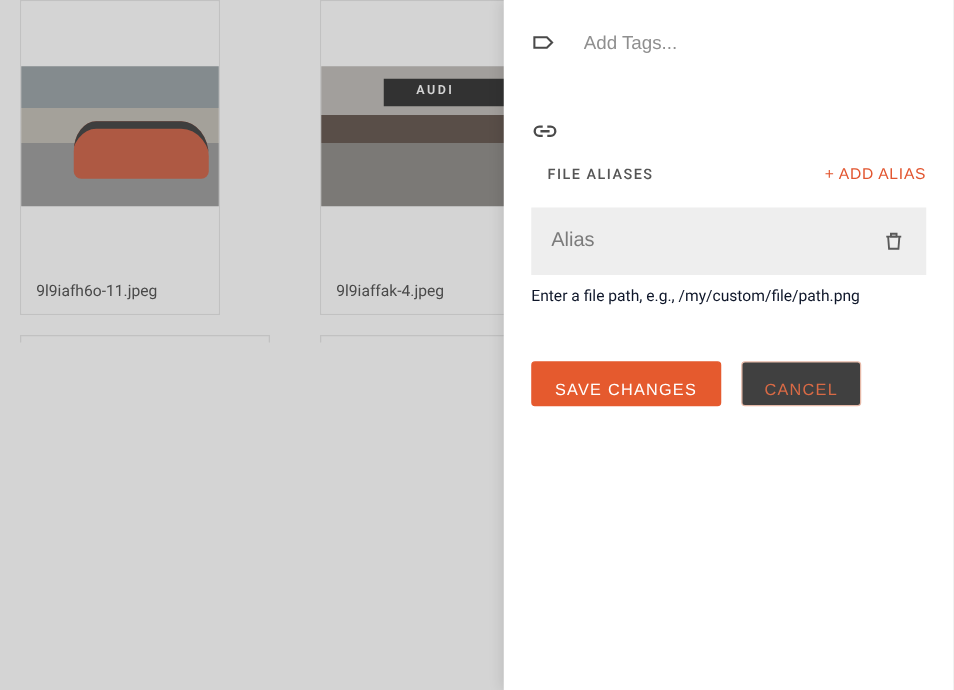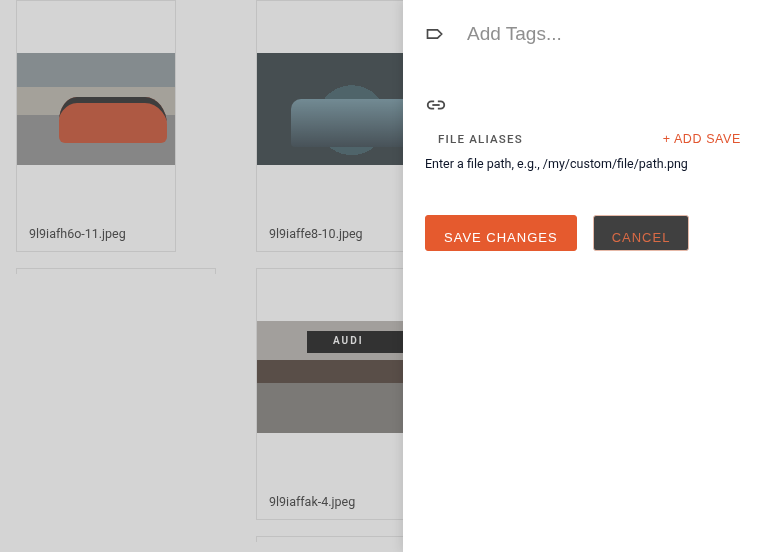--- a/index.html
+++ b/index.html
@@ -21,21 +21,21 @@
     .img-audi-top { background: radial-gradient(ellipse at 50% 90%, #1a1a1a 0 40%, #2b2b2b 40% 60%, #d7d2cc 60% 100%); }
     .img-audi-side { background: linear-gradient(180deg,#b6b2ad 0 35%, #4a3a32 35% 55%, #7d7a75 55% 100%); }
     .img-audi-side::before { content:""; position:absolute; left:50px; top:10px; width:100px; height:22px; background:#111; }
     .img-audi-side::after { content:"AUDI"; position:absolute; left:76px; top:14px; color:#fff; font-size:10px; letter-spacing:2px; font-weight:600; }
 
     .partial-card { width: 200px; height: 6px; border: 1px solid #e4e4e4; border-bottom: none; background: #fff; }
 
     
     .panel { position: absolute; top: 0; right: 0; width: 360px; height: 552px; background: #fff; box-shadow: -2px 0 10px rgba(0,0,0,0.10); padding: 20px 22px 0 22px; display: flex; flex-direction: column; }
     .tag-row { display:flex; align-items:center; gap: 22px; height: 24px; margin-top: 2px; }
-    .tags-input { border:none; outline:none; font-size:19px; color:#888; flex:1; background:transparent; }
+    .tags-input { border:none; outline:none; font-size:15px; color:#888; flex:1; background:transparent; }
     .tags-input::placeholder { color:#8f8f8f; }
     .link-row { margin-top: 52px; }
     .section-head { display:flex; justify-content:space-between; margin-top: 20px; padding-left: 13px; }
     .section-label { font-size: 11.5px; letter-spacing: 1.2px; color:#555; font-weight:500; }
     .add-alias { font-size: 12.5px; letter-spacing: 0.6px; color:#e2552f; background:none; border:none; cursor:pointer; font-weight:500; }
     .alias-field { margin-top: 20px; background:#eeeeee; height:54px; display:flex; align-items:center; padding: 0 10px 0 16px; gap:8px; }
     .alias-input { flex:1; background:transparent; border:none; outline:none; font-size:16px; color:#777; }
     .alias-input::placeholder { color:#7b7b7b; }
     .trash-btn { width:32px; height:32px; display:flex; align-items:center; justify-content:center; background:none; border:none; cursor:pointer; color:#5a5a5a; }
     .hint { margin-top: 10px; font-size: 12.5px; color:#0f172a; }
@@ -54,26 +54,20 @@
     <div class="grid-col">
       <div class="card">
         <div class="card-img-wrap">
           <div class="card-img img-beetle"></div>
         </div>
         <div class="card-caption">9l9iafh6o-11.jpeg</div>
       </div>
       <div class="partial-card"></div>
     </div>
     <div class="grid-col">
-      <div class="card">
-        <div class="card-img-wrap">
-          <div class="card-img img-bmw"></div>
-        </div>
-        <div class="card-caption">9l9iaffe8-10.jpeg</div>
-      </div>
       <div class="card">
         <div class="card-img-wrap">
           <div class="card-img img-audi-side"></div>
         </div>
         <div class="card-caption">9l9iaffak-4.jpeg</div>
       </div>
       <div class="partial-card"></div>
     </div>
   </div>
 
@@ -95,23 +89,35 @@
             <path d="M9 7H6a4 4 0 0 1 0-8h0" transform="translate(0 4)" style="display:none"></path>
             <path d="M8 7h8"></path>
             <path d="M10 3H7a4 4 0 1 0 0 8h3"></path>
             <path d="M14 3h3a4 4 0 1 1 0 8h-3"></path>
           </svg>
       </span>
     </div>
 
     <div class="section-head">
       <span class="section-label">FILE ALIASES</span>
-      <button class="add-alias">+ ADD SAVE</button>
+      <button class="add-alias">+ ADD ALIAS</button>
     </div>
 
+    <div class="alias-field">
+      <input class="alias-input" type="text" placeholder="Alias" style="">
+      <button class="trash-btn">
+        <span>
+          <svg width="18" height="20" viewBox="0 0 24 24" fill="none" stroke="#5a5a5a" stroke-width="2">
+              <path d="M4 7h16"></path>
+              <path d="M9 4h6v3H9z"></path>
+              <path d="M6 7l1 13h10l1-13"></path>
+            </svg>
+        </span>
+      </button>
+    </div>
 
     <div class="hint">Enter a file path, e.g., /my/custom/file/path.png</div>
 
     <div class="actions">
       <button class="btn btn-primary">SAVE CHANGES</button>
       <button class="btn btn-secondary">CANCEL</button>
     </div>
   </aside>
 </div>
 

